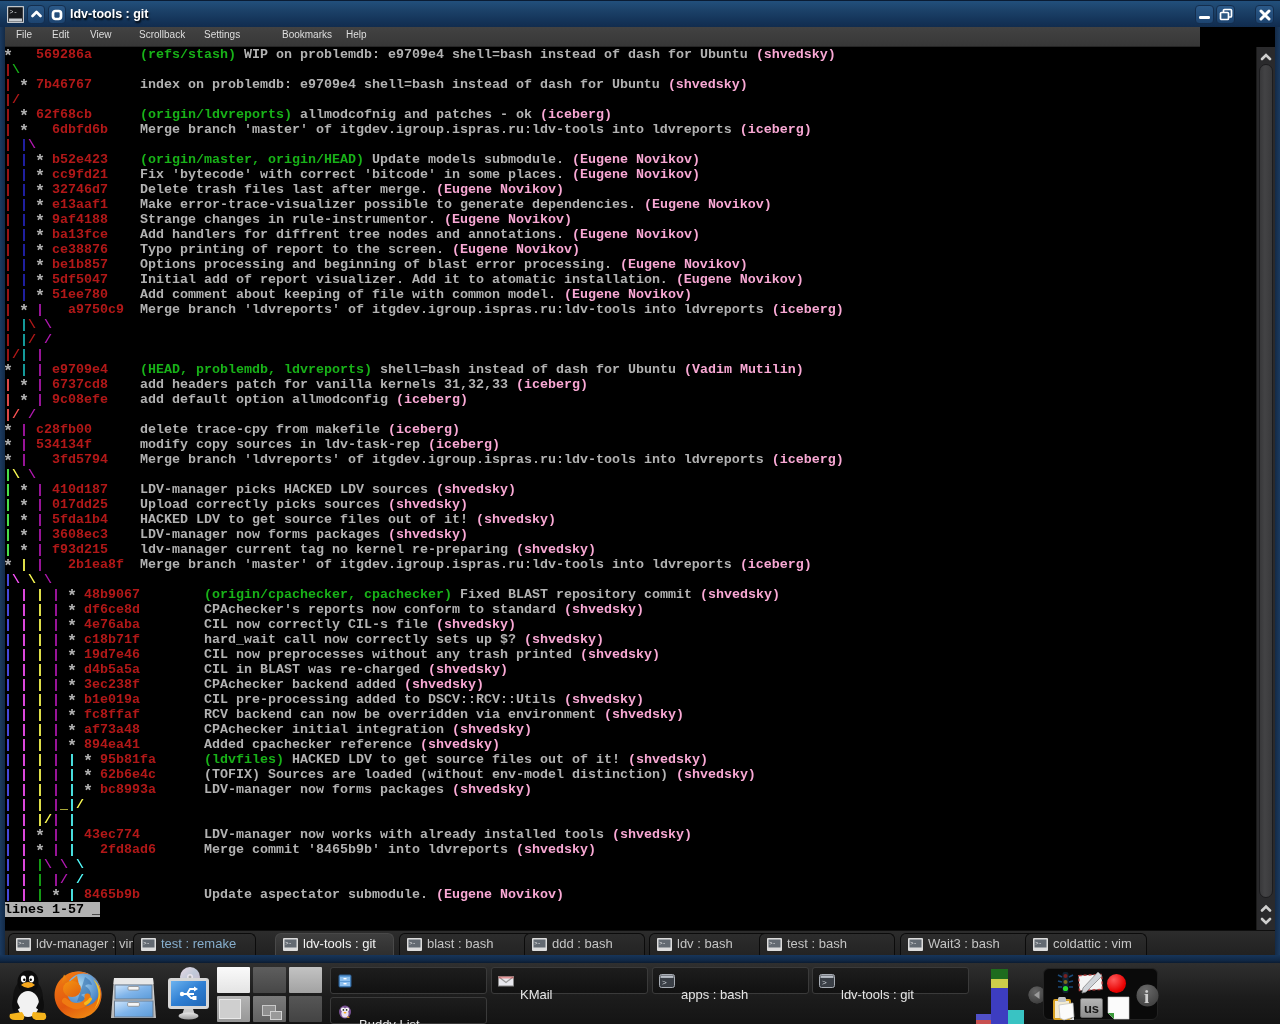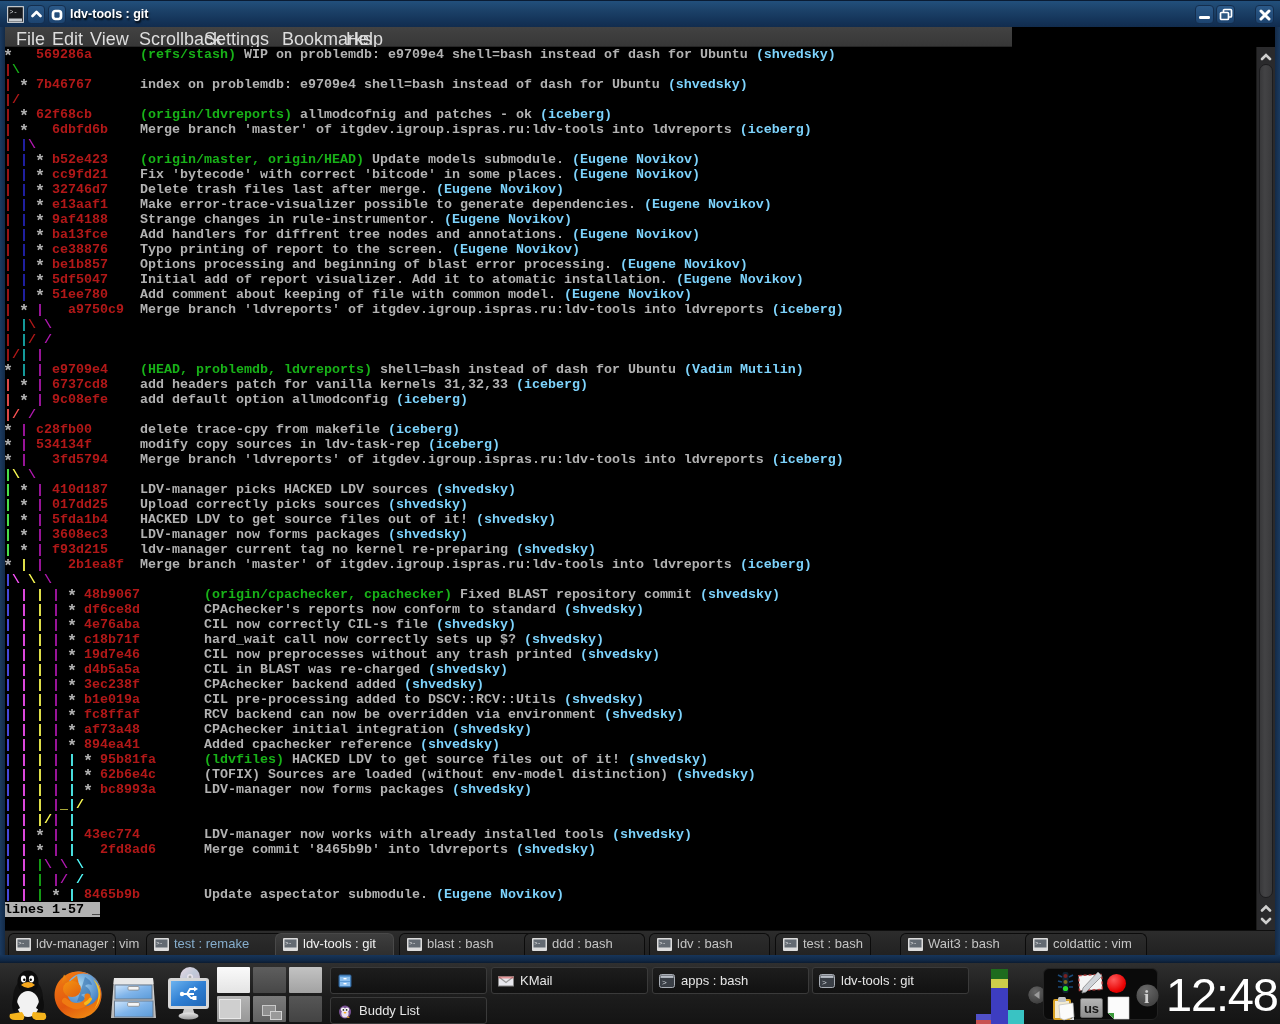--- a/index.html
+++ b/index.html
@@ -2,31 +2,31 @@
 <html><head><meta charset="utf-8"><title>ldv-tools : git</title><style>
 *{margin:0;padding:0;box-sizing:border-box}
 html,body{width:1280px;height:1024px;overflow:hidden;background:#000;font-family:"Liberation Sans",sans-serif}
 #root{position:absolute;left:0;top:0;width:1280px;height:1024px}
 
 #titlebar{position:absolute;left:0;top:0;width:1280px;height:27px;
  background:linear-gradient(#22507c 0%,#1c4269 35%,#143459 75%,#112c4e 100%);border-top:1px solid #0a1c33}
 .tbtn{position:absolute;border-radius:4px;background:linear-gradient(#2b5988,#1d4470);border:1px solid #142e4e}
 #title{position:absolute;left:70px;top:6px;color:#fff;font-size:12.5px;font-weight:bold;text-shadow:1px 1.5px 2px #000}
 
-#menubar{position:absolute;left:0;top:27px;width:1012px;height:20px;background:linear-gradient(#424242,#373737);
- border-bottom:1px solid #262626;color:#dedede;font-size:18px}
+#menubar{position:absolute;left:0;top:27px;width:1200px;height:20px;background:linear-gradient(#424242,#373737);
+ border-bottom:1px solid #262626;color:#dedede;font-size:10px}
 #menubar span{position:absolute;top:2px}
 
 #termwrap{position:absolute;left:0;top:47px;width:1280px;height:883px;background:#000}
 #term{position:absolute;left:4px;top:0;font-family:"Liberation Mono",monospace;font-size:13.3333px;line-height:15px;color:#b2b2b2;letter-spacing:0;font-weight:bold}
 #term i{font-style:normal}
 i.s{display:inline-block;transform:translateY(2px) scale(1.25);color:#b2b2b2}
 i.r{color:#b21818} i.R{color:#ff5454}
 i.g{color:#18b218} i.G{color:#54ff54}
-i.y{color:#7dd3fc} i.Y{color:#ffff54}
+i.y{color:#f9a8d4} i.Y{color:#ffff54}
 i.b{color:#2525bb} i.B{color:#5454ff}
 i.m{color:#b218b2} i.M{color:#ff54ff}
 i.c{color:#18b2b2} i.C{color:#54ffff}
 i.rev{background:#b2b2b2;color:#000}
 i.cur{background:#b2b2b2;color:#000}
 
 #bl,#br{position:absolute;top:27px;width:5px;height:929px;background:linear-gradient(90deg,#1b3a5f,#132a47)}
 #bl{left:0}#br{left:1275px;background:linear-gradient(90deg,#132a47,#1b3a5f)}
 
 #sbar{position:absolute;left:1256px;top:47px;width:19px;height:883px;background:#2a2a2c;border-left:1px solid #1a1a1a}
@@ -42,21 +42,21 @@
 
 #wbot{position:absolute;left:0;top:955px;width:1280px;height:8px;background:linear-gradient(#17355a,#102744 70%,#0a1b31)}
 
 #panel{position:absolute;left:0;top:963px;width:1280px;height:61px;background:linear-gradient(#2f2f2f,#1c1c1c 55%,#141414)}
 .lau{position:absolute}
 
 .pcell{position:absolute;border-radius:1px}
 
 .task{position:absolute;width:157px;height:27px;background:linear-gradient(#1d1d1d,#111);border:1px solid #3a3a3a;border-radius:3px;color:#e6e6e6;font-size:13px}
 .task .ticn{position:absolute;left:6px;top:5px;width:16px;height:16px}
-.task .tl{position:absolute;left:28px;top:5px;white-space:nowrap}
+.task .tl{position:absolute;left:28px;top:19px;white-space:nowrap}
 
 #clock{position:absolute;left:1166px;top:4px;font-size:47px;color:#fff;letter-spacing:-1.2px}
 </style></head>
 <body>
 <div id="root">
 <div id="titlebar">
 <svg style="position:absolute;left:7px;top:5px" width="17" height="17" viewBox="0 0 17 17">
 <rect x="0.5" y="0.5" width="16" height="16" rx="1" fill="#16181c" stroke="#c2c6cb" stroke-width="1.4"></rect>
 <rect x="2" y="12.5" width="13" height="3" fill="#c8ccd1"></rect>
 <text x="2.5" y="8" font-size="6.5" fill="#d8dce0" font-family="Liberation Mono,monospace">&gt;-</text>
@@ -169,21 +169,21 @@
 </div>
 <div id="tabbar">
 <div class="tab " style="left:3px;width:108px">
         <svg class="ticon" viewBox="0 0 15 13">
           <rect x="0" y="0" width="15" height="13" rx="1" fill="#dcdcdc"></rect>
           <rect x="1.5" y="1.5" width="12" height="8" fill="#636a72"></rect>
           <text x="2.2" y="6.8" font-size="5.5" fill="#f0f0f0" font-family="Liberation Mono,monospace">&gt;-</text>
         </svg>
         <span class="tlab">ldv-manager : vim</span>
       </div>
-<div class="tab blue" style="left:141px;width:140px">
+<div class="tab blue" style="left:128px;width:123px">
         <svg class="ticon" viewBox="0 0 15 13">
           <rect x="0" y="0" width="15" height="13" rx="1" fill="#dcdcdc"></rect>
           <rect x="1.5" y="1.5" width="12" height="8" fill="#636a72"></rect>
           <text x="2.2" y="6.8" font-size="5.5" fill="#f0f0f0" font-family="Liberation Mono,monospace">&gt;-</text>
         </svg>
         <span class="tlab">test : remake</span>
       </div>
 <div class="tab active" style="left:270px;width:119px">
         <svg class="ticon" viewBox="0 0 15 13">
           <rect x="0" y="0" width="15" height="13" rx="1" fill="#dcdcdc"></rect>
@@ -209,21 +209,21 @@
         <span class="tlab">ddd : bash</span>
       </div>
 <div class="tab " style="left:644px;width:121px">
         <svg class="ticon" viewBox="0 0 15 13">
           <rect x="0" y="0" width="15" height="13" rx="1" fill="#dcdcdc"></rect>
           <rect x="1.5" y="1.5" width="12" height="8" fill="#636a72"></rect>
           <text x="2.2" y="6.8" font-size="5.5" fill="#f0f0f0" font-family="Liberation Mono,monospace">&gt;-</text>
         </svg>
         <span class="tlab">ldv : bash</span>
       </div>
-<div class="tab " style="left:770px;width:96px">
+<div class="tab " style="left:754px;width:136px">
         <svg class="ticon" viewBox="0 0 15 13">
           <rect x="0" y="0" width="15" height="13" rx="1" fill="#dcdcdc"></rect>
           <rect x="1.5" y="1.5" width="12" height="8" fill="#636a72"></rect>
           <text x="2.2" y="6.8" font-size="5.5" fill="#f0f0f0" font-family="Liberation Mono,monospace">&gt;-</text>
         </svg>
         <span class="tlab">test : bash</span>
       </div>
 <div class="tab " style="left:895px;width:135px">
         <svg class="ticon" viewBox="0 0 15 13">
           <rect x="0" y="0" width="15" height="13" rx="1" fill="#dcdcdc"></rect>
@@ -443,14 +443,13 @@
 <svg class="lau" style="left:1136px;top:20px" width="23" height="25" viewBox="0 0 23 25">
 <circle cx="11.5" cy="12.5" r="11" fill="url(#ig)"></circle>
 <text x="8" y="20" font-family="Liberation Serif,serif" font-size="19" font-weight="bold" fill="#cfcfcf">i</text>
 <defs>
           <radialGradient id="ig" cx="0.4" cy="0.25" r="0.95">
             <stop offset="0" stop-color="#6a6a6a"></stop>
             <stop offset="1" stop-color="#383838"></stop>
           </radialGradient>
         </defs>
 </svg>
-<div id="clock">12:48</div>
 </div>
 </div>
 </body></html>

